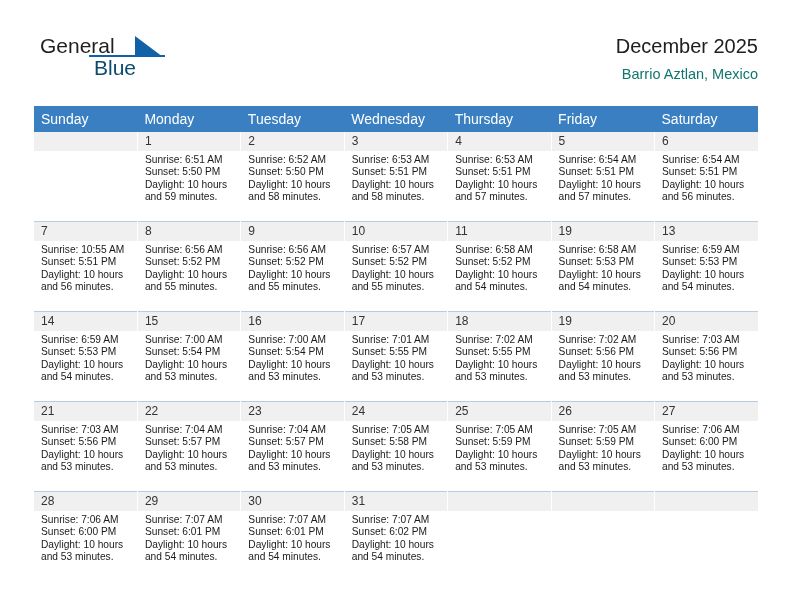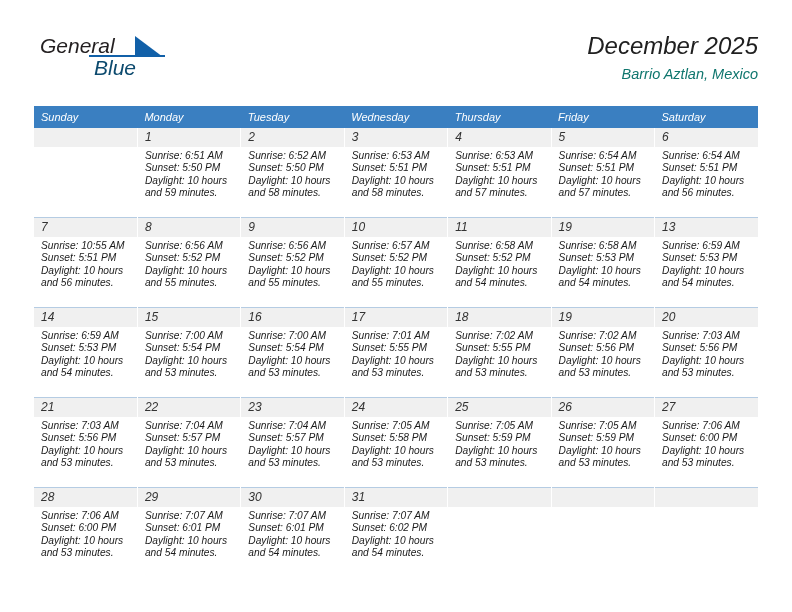--- a/index.html
+++ b/index.html
@@ -12,21 +12,20 @@
     background: #ffffff;
     font-family: "Liberation Sans", sans-serif;
     color: #000000;
     overflow: hidden;
   }
   .page {
     position: relative;
     width: 792px;
     height: 612px;
     box-sizing: border-box;
-    font-style: italic;
   }
 
   
   .header {
     position: absolute;
     left: 34px;
     top: 28px;
     right: 34px;
     height: 72px;
   }
@@ -72,21 +71,21 @@
     background: #1160a8;
   }
 
   .title-block {
     position: absolute;
     right: 0;
     top: 0;
     text-align: right;
   }
   .month-title {
-    font-size: 24px;
+    font-size: 20px;
     color: #202020;
     line-height: 36px;
     white-space: nowrap;
     font-family: "Liberation Sans", sans-serif;
     margin-left: 14px;
   }
   .location-subtitle {
     font-size: 14.5px;
     color: #0f766e;
     line-height: 20px;
@@ -100,21 +99,21 @@
     position: absolute;
     left: 34px;
     top: 106px;
     width: 724px;
     border-collapse: collapse;
     table-layout: fixed;
   }
   .calendar th {
     background: #3a7fc1;
     color: #ffffff;
-    font-size: 11px;
+    font-size: 14px;
     font-weight: normal;
     text-align: left;
     padding: 5px 0 5px 7px;
     height: 20px;
     box-sizing: border-box;
     font-family: "Liberation Sans", sans-serif;
   }
   .calendar td {
     vertical-align: top;
     padding: 0;

